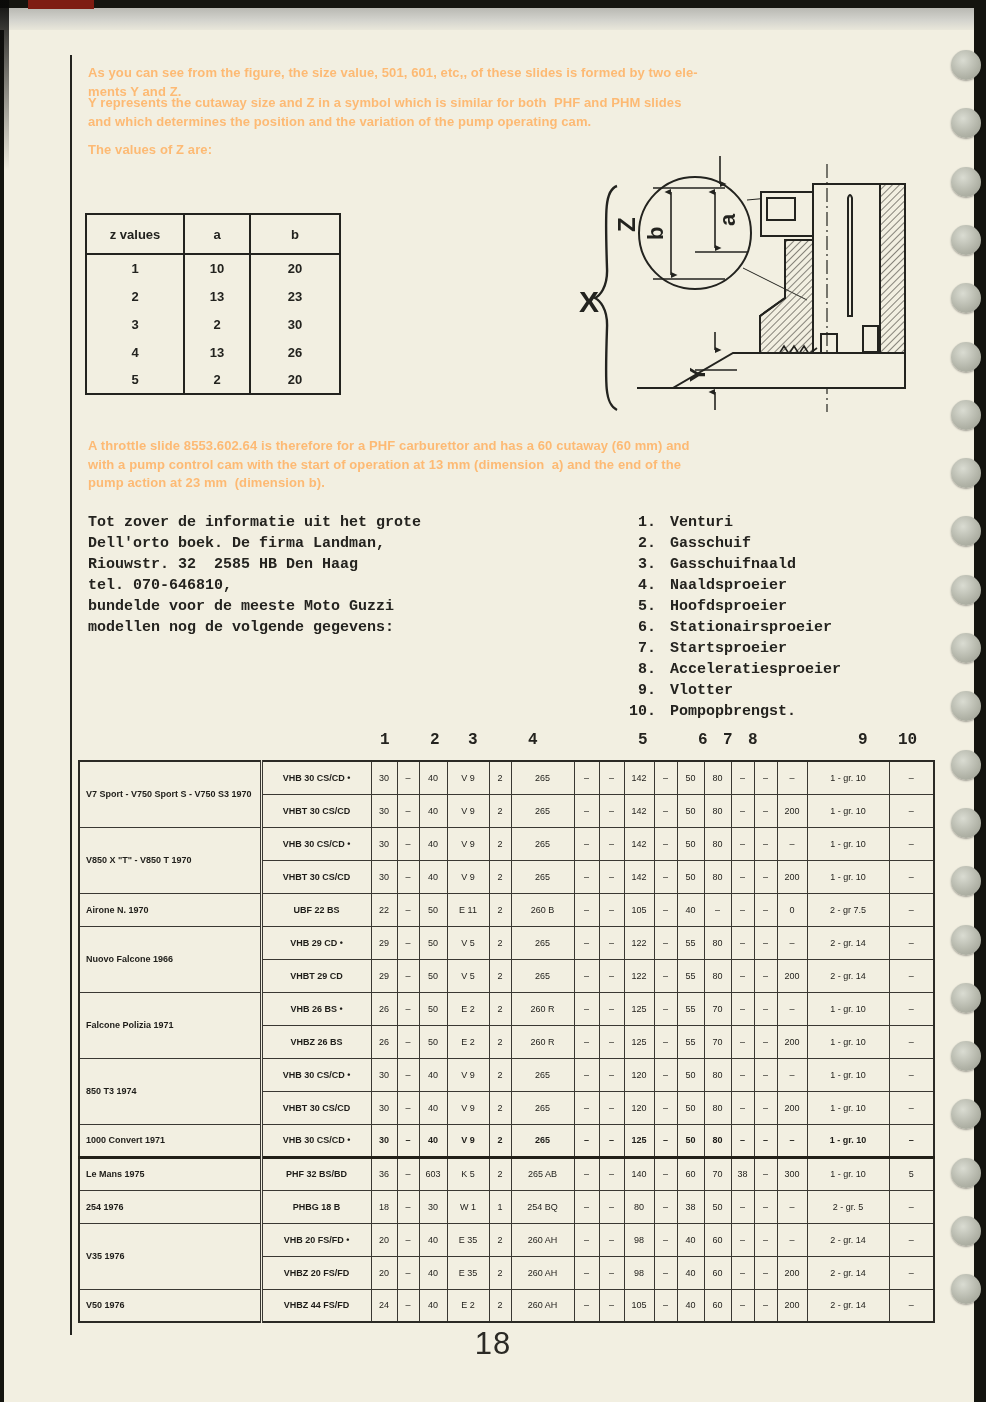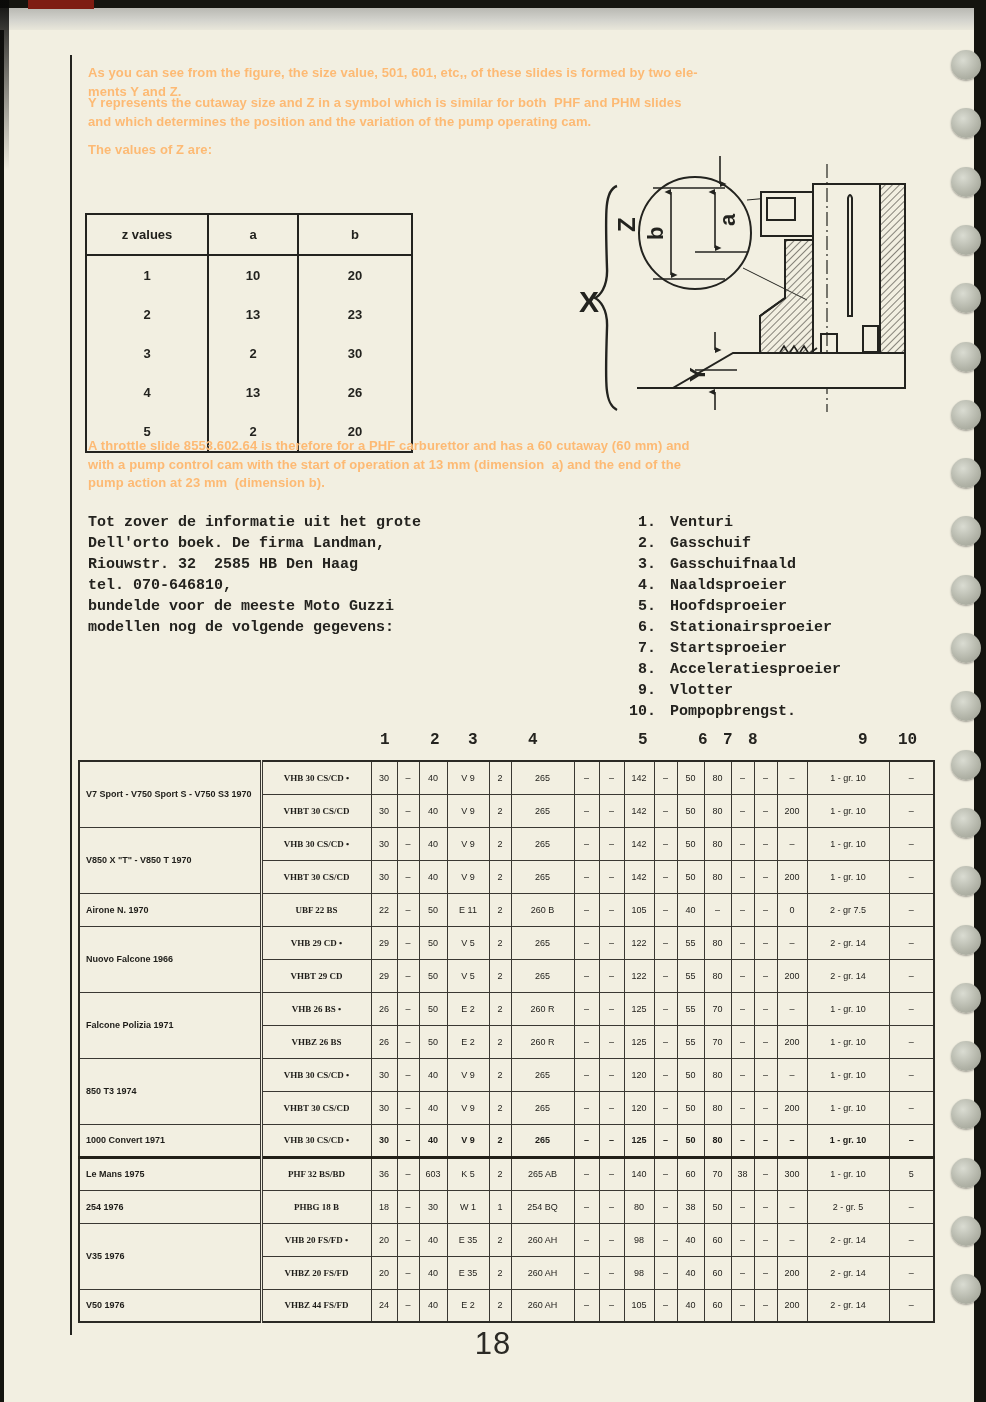--- a/index.html
+++ b/index.html
@@ -36,21 +36,21 @@
   #p3{top:141px;}
   #note{top:437px;}
 
   
   .z-table{
     position:absolute;left:85px;top:213px;width:248px;height:180px;
     border-collapse:collapse;table-layout:fixed;
   }
   .z-table td,.z-table th{
     border:2px solid #23231f;text-align:center;
-    font-size:13px;font-weight:700;color:#23231f;padding:12px;
+    font-size:13px;font-weight:700;color:#23231f;padding:0;
   }
   .z-table thead tr{height:40px;}
   .z-table tbody td{border-top:none;border-bottom:none;}
   .z-table tbody tr{height:28px;}
   .z-table tbody tr:last-child td{border-bottom:2px solid #23231f;}
 
   
   .diagram{position:absolute;left:575px;top:148px;width:360px;height:274px;}
 
   
@@ -81,21 +81,20 @@
     font-size:9px;color:#1e1d19;padding:0 1px;overflow:hidden;white-space:nowrap;
   }
   .spec-table tr{height:33px;}
   .model-cell{
     text-align:left !important;padding-left:6px !important;
     font-size:10px;font-weight:700;border-right:1px solid #3a3832;
   }
   .carb-cell{
     font-weight:700;font-size:9.5px;
     border-left:3px double #3a3832 !important;
-    font-family:Liberation Serif, serif;
   }
   .gr-cell{font-size:9px;}
   .bold-row td{font-weight:700;border-bottom:3px solid #222018;}
   .pagenum{
     position:absolute;left:0;top:1326px;width:986px;text-align:center;
     font-size:31px;color:#2b2a25;letter-spacing:1px;
   }
 </style>
 </head>
 <body>

